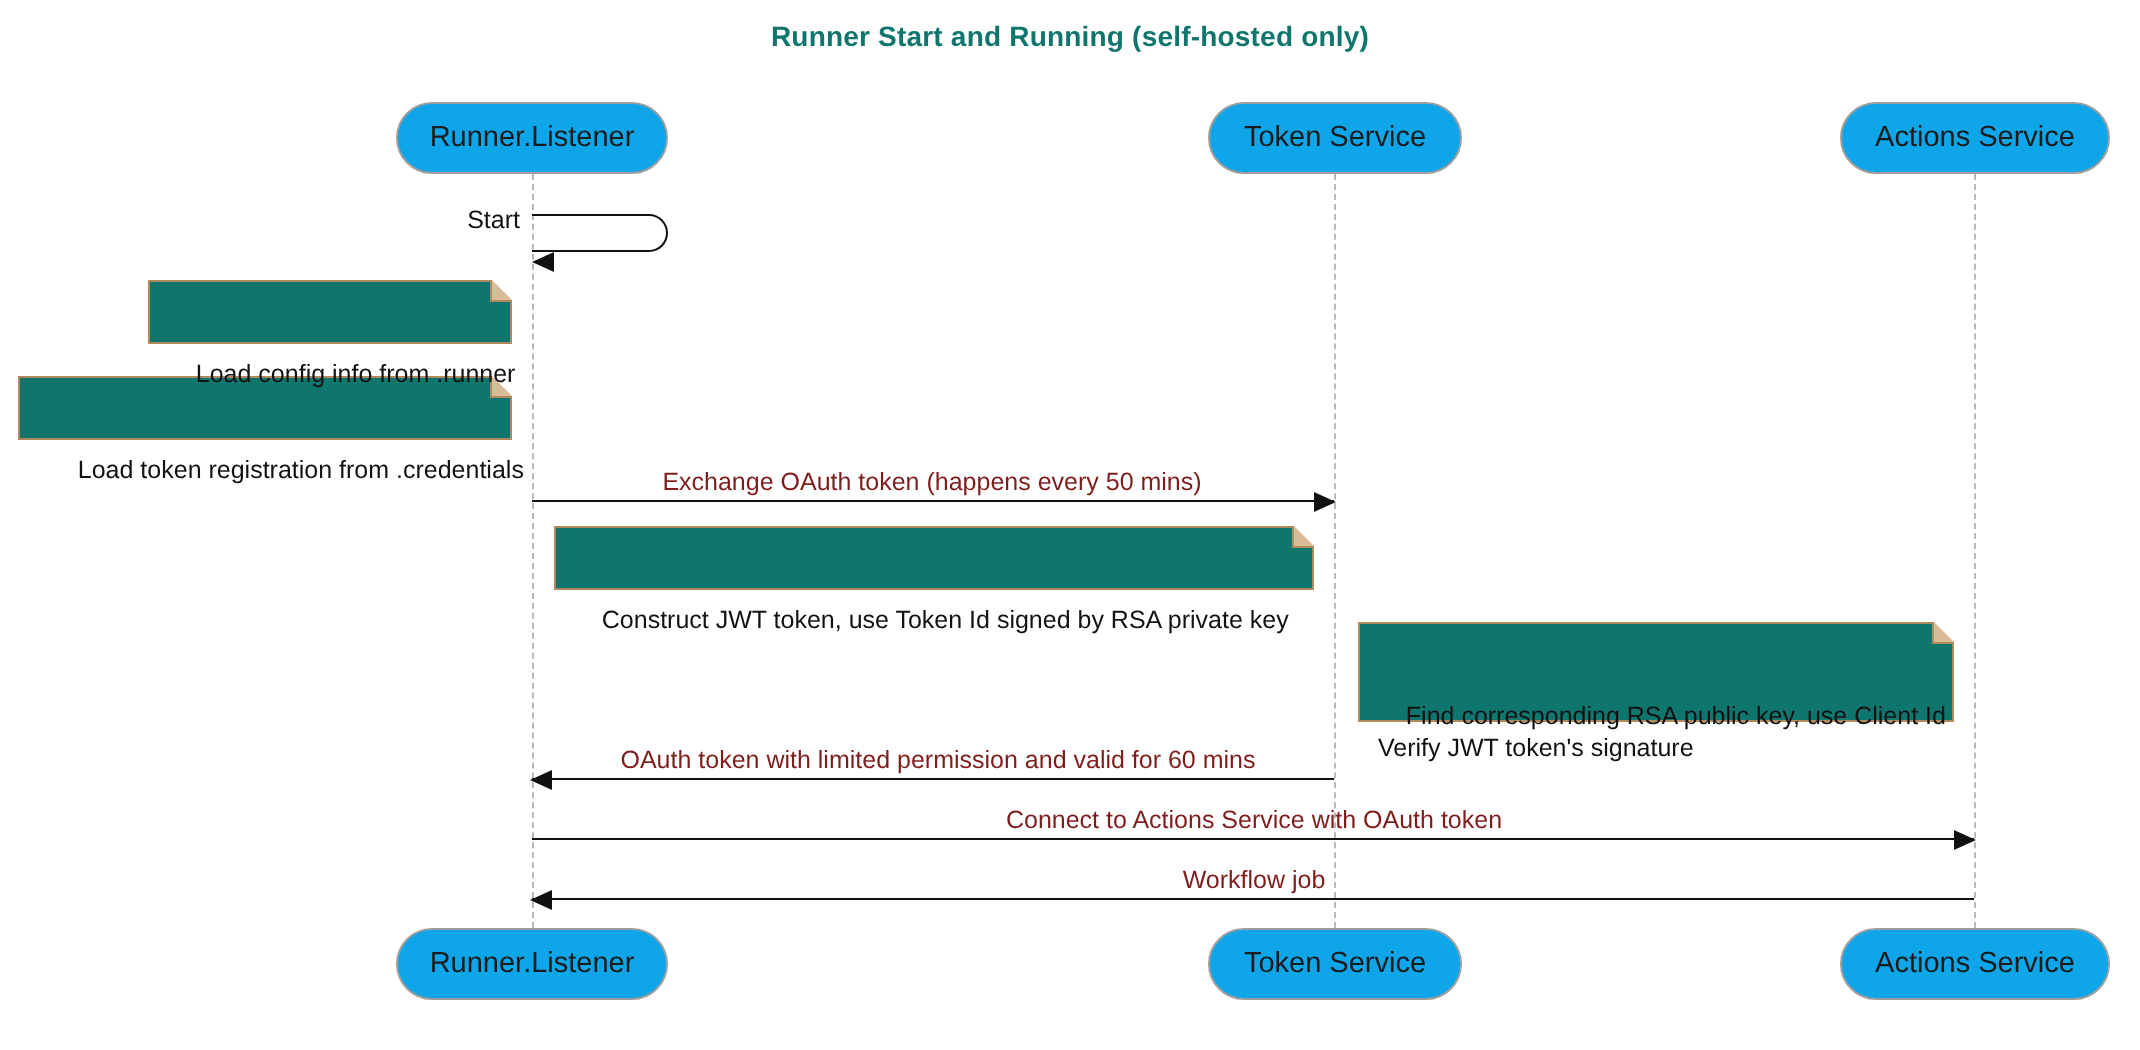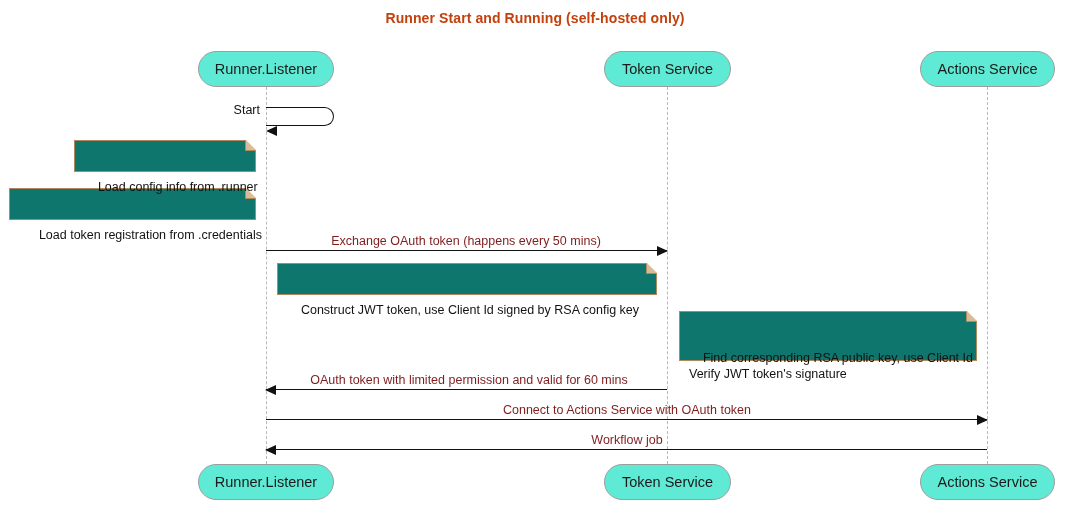--- a/index.html
+++ b/index.html
@@ -20,29 +20,29 @@
   }
 
   
   .title {
     position: absolute;
     top: 10px;
     left: 0; right: 0;
     text-align: center;
     font-size: 14px;
     font-weight: bold;
-    color: #c2410c;
+    color: #0f766e;
     letter-spacing: 0.1px;
   }
 
   
   .participant {
     position: absolute;
     height: 36px;
-    background: #5eead4;
+    background: #0ea5e9;
     border: 1px solid #9e9e9e;
     border-radius: 18px;
     display: flex;
     align-items: center;
     justify-content: center;
     font-size: 14.5px;
     color: #1b1b1b;
     white-space: nowrap;
   }
 
@@ -177,21 +177,21 @@
     <span class="note-text">Load token registration from .credentials</span>
   </div>
 
   <div class="msg-label" style="left:466px; top:234px;">Exchange OAuth token (happens every 50 mins)</div>
   <div class="msg" style="left:266px; top:250px; width:401px;">
     <span class="arrow-head right"></span>
   </div>
 
   <div class="note" style="left:277px; top:263px; width:380px; height:32px;">
     <span class="fold"></span>
-    <span class="note-text">Construct JWT token, use Client Id signed by RSA config key</span>
+    <span class="note-text">Construct JWT token, use Token Id signed by RSA private key</span>
   </div>
 
   <div class="note" style="left:679px; top:311px; width:298px; height:50px;">
     <span class="fold"></span>
     <span class="note-text">Find corresponding RSA public key, use Client Id
 Verify JWT token's signature</span>
   </div>
 
   <div class="msg-label" style="left:469px; top:373px;">OAuth token with limited permission and valid for 60 mins</div>
   <div class="msg" style="left:266px; top:389px; width:401px;">

